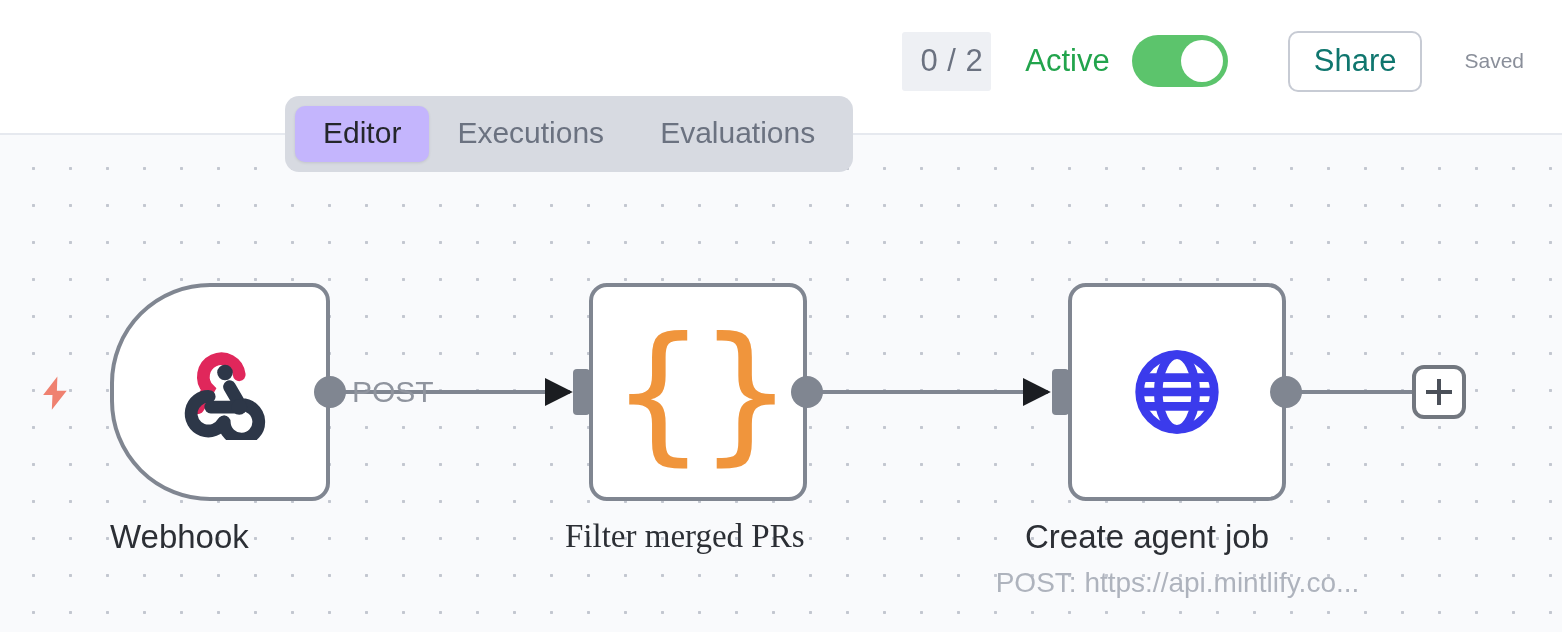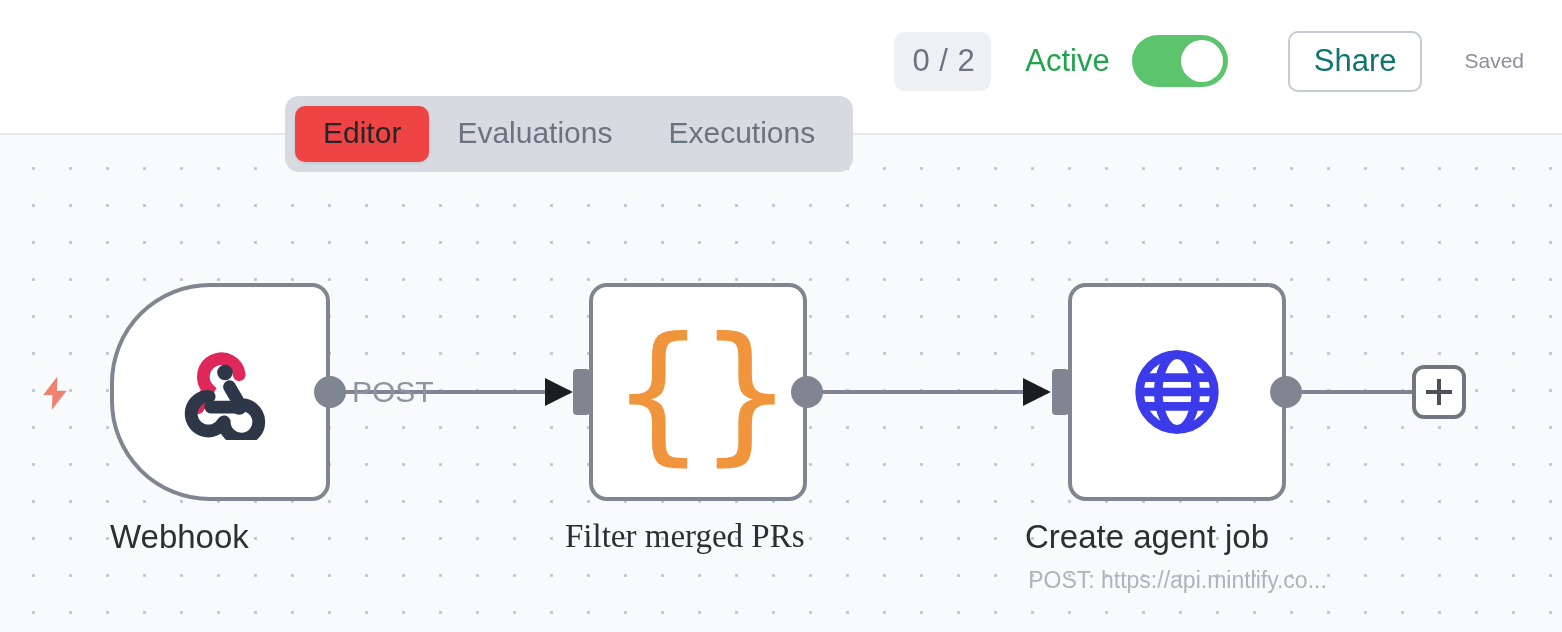--- a/index.html
+++ b/index.html
@@ -44,22 +44,22 @@
     align-items: center;
     gap: 0;
     height: 64px;
   }
 
   .count-badge {
     background: #eef0f4;
     color: #6b7280;
     font-size: 31px;
     line-height: 1;
-    padding: 13px 16px 15px 18px;
-    border-radius: 11px;
+    padding: 13px 8px 15px 18px;
+    border-radius: 3px;
     letter-spacing: 0.5px;
     white-space: nowrap;
   }
 
   .active-label {
     color: #22a44c;
     font-size: 31px;
     margin-left: 34px;
     white-space: nowrap;
   }
@@ -120,21 +120,21 @@
   .tab {
     font-size: 30px;
     color: #6b7280;
     padding: 12px 28px 14px 28px;
     border-radius: 10px;
     line-height: 1;
     cursor: pointer;
     white-space: nowrap;
   }
   .tab.active {
-    background: #ef4444;
+    background: #c4b5fd;
     color: #24262b;
     box-shadow: 0 1px 3px rgba(0,0,0,0.10);
   }
 
   
   .canvas {
     position: absolute;
     left: 0;
     top: 135px;
     width: 1562px;
@@ -210,21 +210,21 @@
     position: absolute;
     font-size: 33px;
     color: #2c2f35;
     line-height: 1.15;
     white-space: nowrap;
     z-index: 8;
   }
   .node-sub {
     position: absolute;
     text-align: center;
-    font-size: 23px;
+    font-size: 28px;
     color: #aeb3bd;
     line-height: 1.15;
     white-space: nowrap;
     z-index: 8;
   }
 
   
   .edge-label {
     position: absolute;
     font-size: 30px;
@@ -298,22 +298,22 @@
       </div>
 
       <button class="share-btn">Share</button>
 
       <div class="saved-label">Saved</div>
     </div>
   </div>
 
   <div class="tabs">
     <div class="tab active">Editor</div>
+    <div class="tab">Executions</div>
     <div class="tab">Evaluations</div>
-    <div class="tab">Executions</div>
   </div>
 
   <div class="canvas">
     <div class="flow-layer">
 
       <svg class="edges" viewBox="0 0 1562 497">
         <defs>
           <marker id="arrow" viewBox="0 0 10 10" refX="9" refY="5" markerWidth="7" markerHeight="7" orient="auto-start-reverse">
             <path d="M 0 0 L 10 5 L 0 10 z" fill="#1b1d21"></path>
           </marker>

